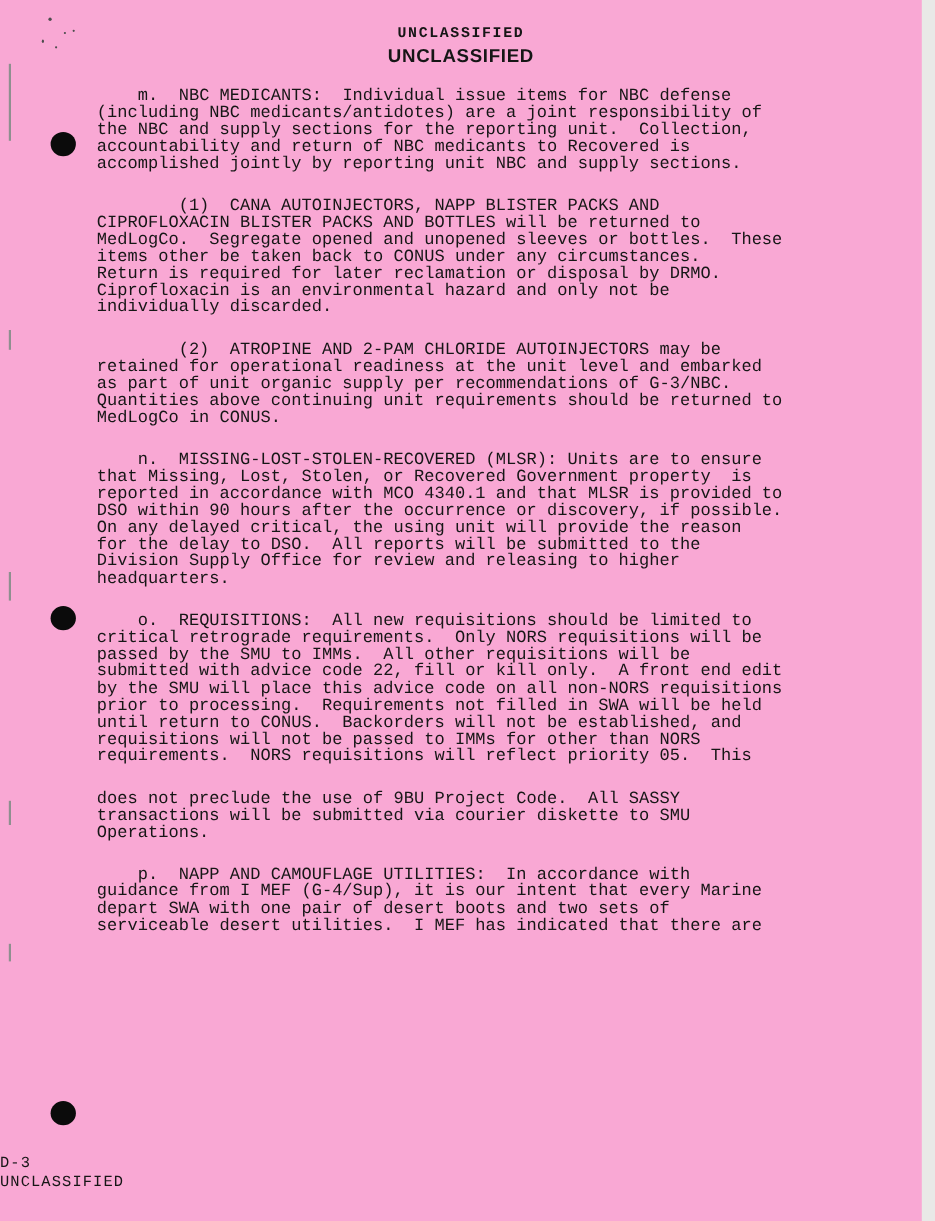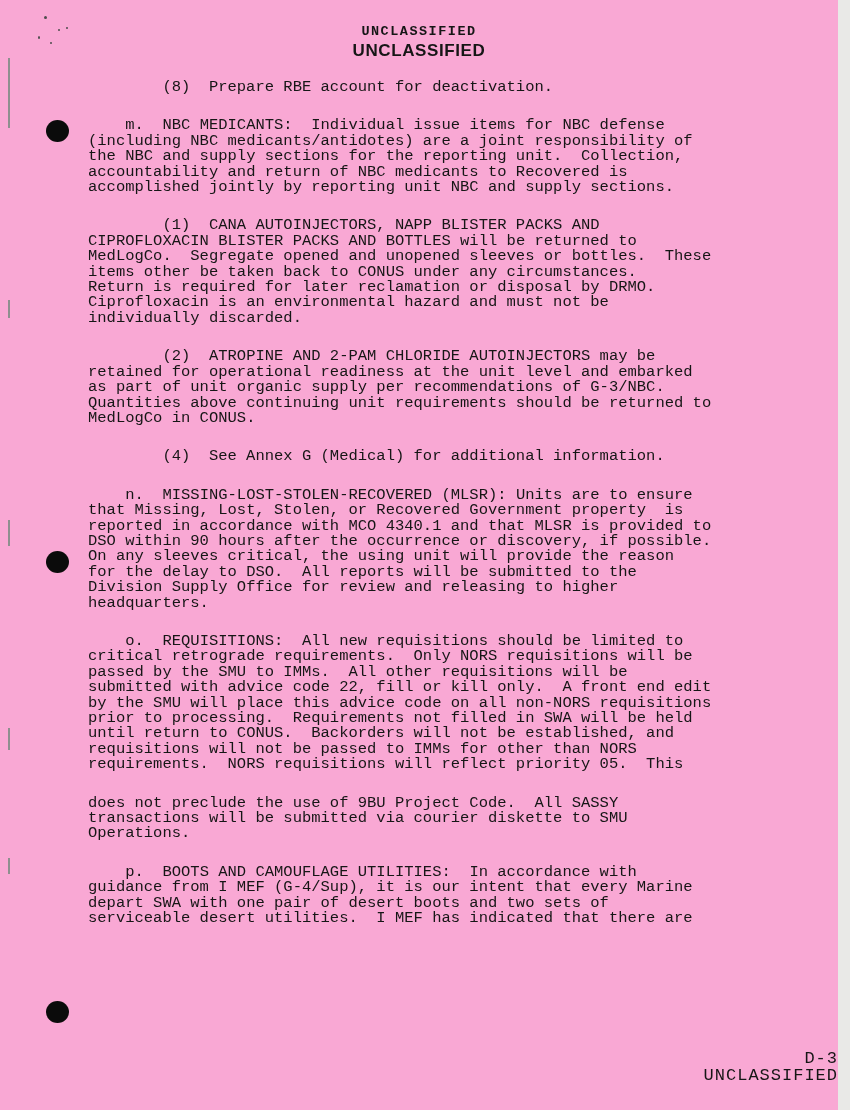--- a/index.html
+++ b/index.html
@@ -34,22 +34,22 @@
     white-space:pre-wrap;
   }
   p.para:last-child{margin-bottom:0;}
   .indent-0{text-indent:0;font-family:Liberation Mono, monospace;}
   .indent-4{text-indent:4ch;}
   .indent-8{text-indent:8ch;}
   .extra-gap{margin-bottom:39px;}
   .u{text-underline-offset:2px;}
   .footer{
     position:absolute; left:0; right:0; top:1050px;
-    text-align:right;
-    font-size:17px; line-height:17px;
+    text-align:left;
+    font-size:14px; line-height:17px;
     letter-spacing:1px;
   }
   
   .punch{
     position:absolute; left:46px; width:23px; height:22px;
     background:#0b0b0b; border-radius:50%;
   }
   .punch.p1{top:120px;}
   .punch.p2{top:551px;}
   .punch.p3{top:1001px;}
@@ -74,60 +74,58 @@
   <div class="edge-line" style="top:520px;height:26px;"></div>
   <div class="edge-line" style="top:728px;height:22px;"></div>
   <div class="edge-line" style="top:858px;height:16px;"></div>
 
   <div class="header">
     <div class="hdr1">UNCLASSIFIED</div>
     <div class="hdr2">UNCLASSIFIED</div>
   </div>
 
   <div class="doc-body">
-      <p class="para indent-8"><span>(8)  Prepare RBE account for deactivation.</span></p>
       <p class="para indent-4"><span>m.  </span><span class="u">NBC MEDICANTS:</span><span>  Individual issue items for NBC defense
 (including NBC medicants/antidotes) are a joint responsibility of
 the NBC and supply sections for the reporting unit.  Collection,
 accountability and return of NBC medicants to Recovered is
 accomplished jointly by reporting unit NBC and supply sections.</span></p>
       <p class="para indent-8"><span>(1)  </span><span class="u">CANA AUTOINJECTORS, NAPP BLISTER PACKS AND
 CIPROFLOXACIN BLISTER PACKS AND BOTTLES</span><span> will be returned to
 MedLogCo.  Segregate opened and unopened sleeves or bottles.  These
 items </span><span class="u">other</span><span> be taken back to CONUS under any circumstances.
 Return is required for later reclamation or disposal by DRMO.
-Ciprofloxacin is an environmental hazard and </span><span class="u">must not</span><span> be
+Ciprofloxacin is an environmental hazard and </span><span class="u">only not</span><span> be
 individually discarded.</span></p>
       <p class="para indent-8"><span>(2)  </span><span class="u">ATROPINE AND 2-PAM CHLORIDE AUTOINJECTORS</span><span> may be
 retained for operational readiness at the unit level and embarked
 as part of unit organic supply per recommendations of G-3/NBC.
 Quantities above continuing unit requirements should be returned to
 MedLogCo in CONUS.</span></p>
-      <p class="para indent-8"><span>(4)  See Annex G (Medical) for additional information.</span></p>
       <p class="para indent-4"><span>n.  </span><span class="u">MISSING-LOST-STOLEN-RECOVERED (MLSR)</span><span>: Units are to ensure
 that Missing, Lost, Stolen, or Recovered Government property  is
 reported in accordance with MCO 4340.1 and that MLSR is provided to
 DSO within 90 hours after the occurrence or discovery, if possible.
-On any </span><span class="u">sleeves</span><span> critical, the using unit </span><span class="u">will provide the reason 
+On any </span><span class="u">delayed</span><span> critical, the using unit </span><span class="u">will provide the reason 
 for the delay</span><span> to DSO.  All reports will be submitted to the
 Division Supply Office for review and releasing to higher
 headquarters.</span></p>
       <p class="para indent-4"><span>o.  </span><span class="u">REQUISITIONS:</span><span>  All new requisitions should be limited to
 critical retrograde requirements.  Only NORS requisitions will be
 passed by the SMU to IMMs.  All other requisitions will be
 submitted with advice code 22, fill or kill only.  A front end edit
 by the SMU will place this advice code on all non-NORS requisitions
 prior to processing.  Requirements not filled in SWA will be held
 until return to CONUS.  Backorders will not be established, and
 requisitions will not be passed to IMMs for other than NORS
 requirements.  NORS requisitions will reflect priority 05.  This</span></p>
       <p class="para indent-0 extra-gap"><span>does not preclude the use of 9BU Project Code.  All SASSY
 transactions will be submitted via courier diskette to SMU
 Operations.</span></p>
-      <p class="para indent-4"><span>p.  </span><span class="u">BOOTS AND CAMOUFLAGE UTILITIES:</span><span>  In accordance with
+      <p class="para indent-4"><span>p.  </span><span class="u">NAPP AND CAMOUFLAGE UTILITIES:</span><span>  In accordance with
 guidance from I MEF (G-4/Sup), it is our intent that every Marine
 depart SWA with one pair of desert boots and two sets of
 serviceable desert utilities.  I MEF has indicated that there are</span></p>
     </div>
 
   <div class="footer">
     <div>D-3</div>
     <div>UNCLASSIFIED</div>
   </div>
 

